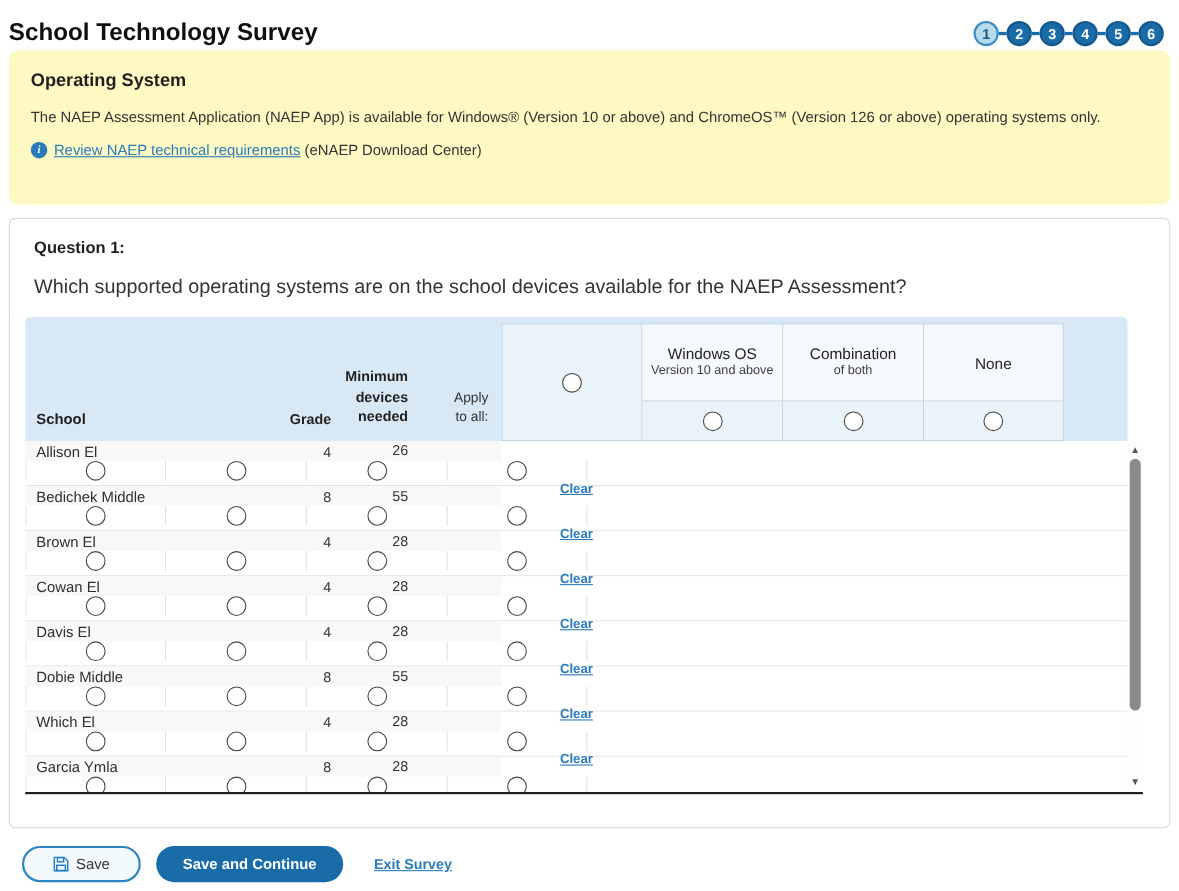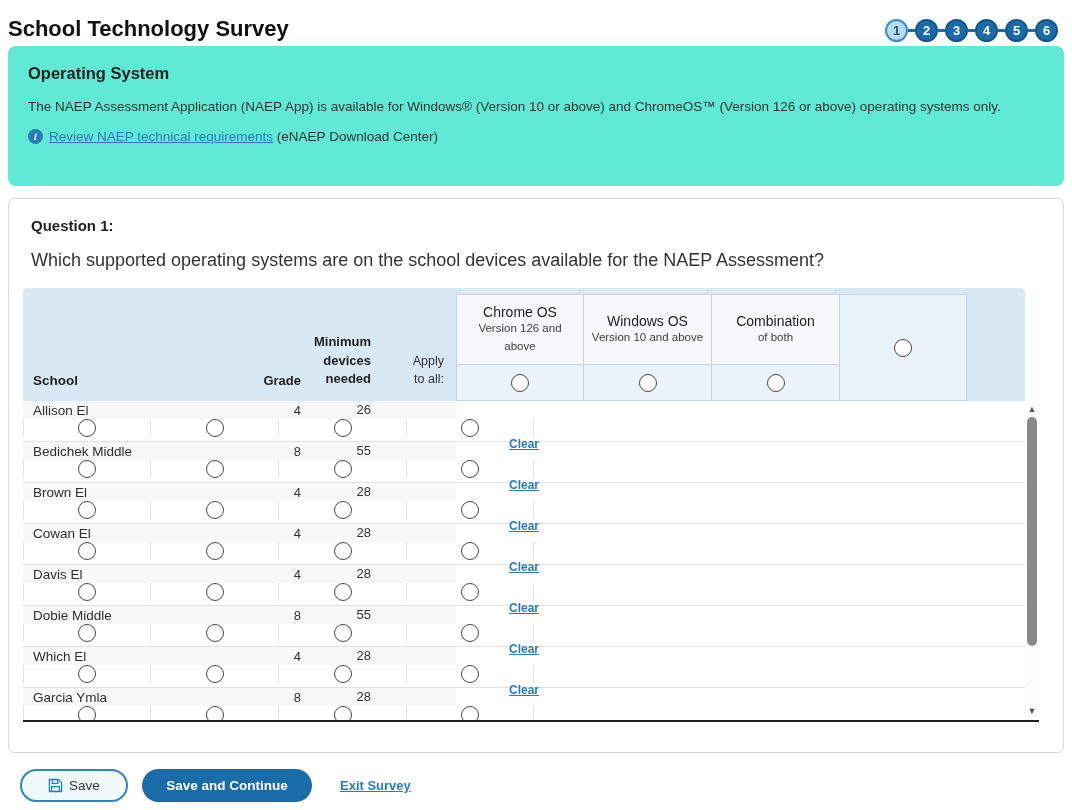--- a/index.html
+++ b/index.html
@@ -8,21 +8,21 @@
   
   .topbar { height:42px; padding:2px 14px 0 8px; display:flex; align-items:flex-end; justify-content:space-between; }
   .page-title { font-size:22px; font-weight:bold; color:#101010; }
   .stepper { display:flex; align-items:center; }
   .step { width:23px; height:23px; border-radius:50%; display:flex; align-items:center; justify-content:center; font-size:13px; font-weight:bold; flex:0 0 auto; cursor:pointer; }
   .step.current { background:#b9d9ec; border:2px solid #3c8dc5; color:#19597f; }
   .step.next { background:#1a6ca8; border:2px solid #14588b; color:#fff; }
   .connector { width:7px; height:3px; background:#1a6ca8; flex:0 0 auto; }
 
   
-  .os-panel { margin:4px 8px 0 8px; width:1056px; height:140px; background:#5eead4; border-radius:8px; padding:18px 20px 0 20px; }
+  .os-panel { margin:4px 8px 0 8px; width:1056px; height:140px; background:#fef9c3; border-radius:8px; padding:18px 20px 0 20px; }
   .os-panel h2 { font-size:16.5px; font-weight:bold; color:#1f1f1f; }
   .os-panel .os-body { margin-top:16px; font-size:13.5px; color:#333; }
   .req-line { margin-top:15px; display:flex; align-items:center; font-size:13.5px; }
   .info-icon { width:15px; height:15px; border-radius:50%; background:#2b7bb9; color:#fff; font-weight:bold; font-size:10px; display:inline-flex; align-items:center; justify-content:center; margin-right:6px; font-family:"Liberation Serif", serif; font-style:italic; }
   .req-link { color:#2b7bb9; text-decoration:underline; cursor:pointer; }
   .req-suffix { color:#333; white-space:pre; }
 
   
   .question-card { margin:12px 8px 16px 8px; width:1056px; height:555px; background:#fff; border:1px solid #d9d9d9; border-radius:6px; }
   .q-label { margin:18px 0 0 22px; font-size:15px; font-weight:bold; color:#1f1f1f; }
@@ -118,25 +118,20 @@
         <div class="col school">School</div>
         <div class="col grade">Grade</div>
         <div class="col devices">Minimum
 devices
 needed</div>
         <div class="col applyc">Apply
 to all:</div>
       </div>
       <div class="os-head" id="os-head">
           <div class="os-head-cell">
-            <div class="os-label">
-              <div class="os-title">Chrome OS</div>
-              <div class="os-sub">Version 126 and
-above</div>
-            </div>
             <div class="os-apply">
               <span class="radio"></span>
             </div>
           </div>
           <div class="os-head-cell">
             <div class="os-label">
               <div class="os-title">Windows OS</div>
               <div class="os-sub">Version 10 and above</div>
             </div>
             <div class="os-apply">
@@ -146,20 +141,23 @@
           <div class="os-head-cell">
             <div class="os-label">
               <div class="os-title">Combination</div>
               <div class="os-sub">of both</div>
             </div>
             <div class="os-apply">
               <span class="radio"></span>
             </div>
           </div>
           <div class="os-head-cell">
+            <div class="os-label">
+              <div class="os-title">None</div>
+            </div>
             <div class="os-apply">
               <span class="radio"></span>
             </div>
           </div>
         </div>
     </div>
 
     <div class="tbody" id="tbody">
         <div class="trow">
           <div class="left-cols">

